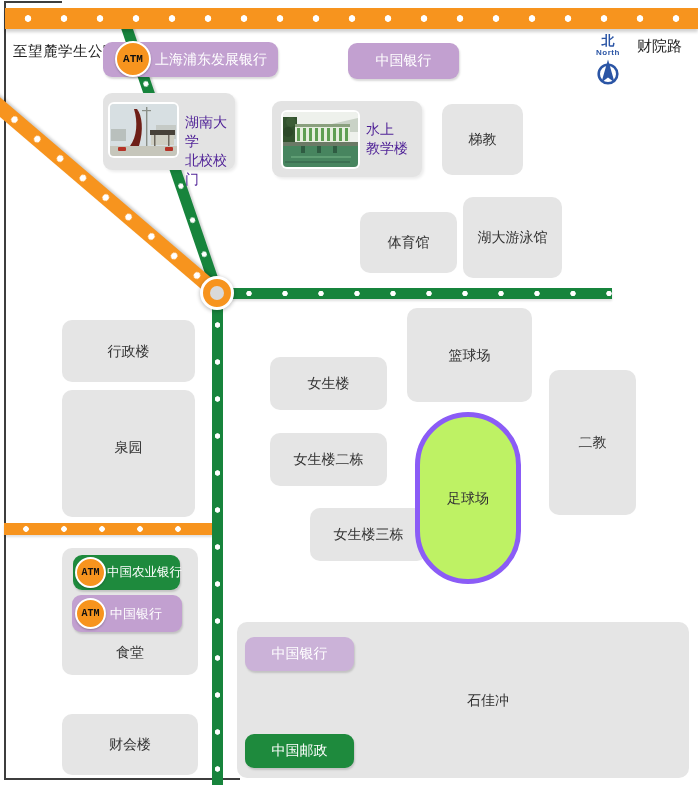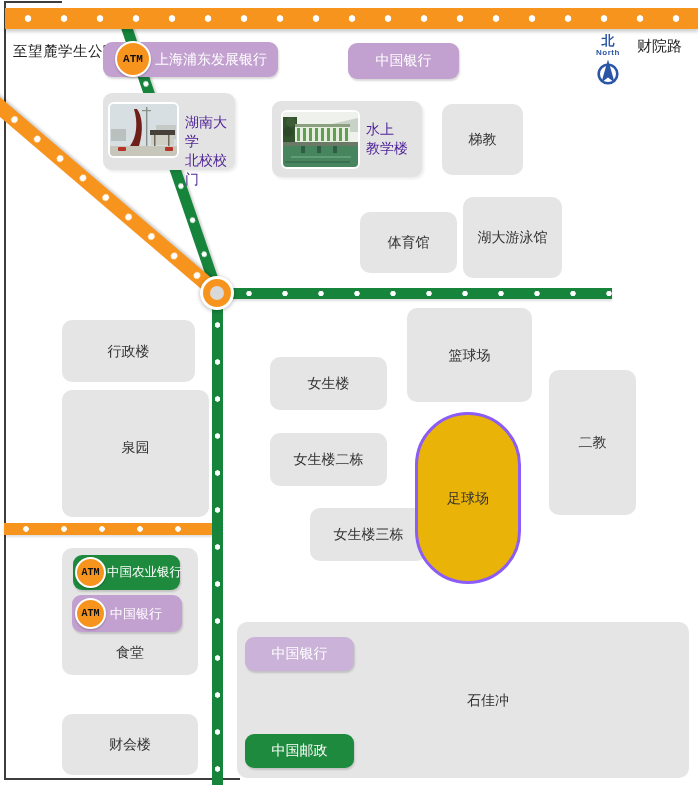--- a/index.html
+++ b/index.html
@@ -72,32 +72,32 @@
   .bld {
     position:absolute; background:#E5E5E5; border-radius:10px; z-index:5;
     display:flex; align-items:center; justify-content:center;
     font-size:14px; color:#333; white-space:pre-line; text-align:center; line-height:1.35;
   }
   #b-tijiao     { left:442px; top:104px; width:81px;  height:71px; }
   #b-gym        { left:360px; top:212px; width:97px;  height:61px; }
   #b-pool       { left:463px; top:197px; width:99px;  height:81px; }
   #b-library    { left:612px; top:252px; width:73px;  height:83px; }
   #b-admin      { left:62px;  top:320px; width:133px; height:62px; }
-  #b-quanyuan   { left:62px;  top:390px; width:147px; height:127px; align-items:flex-start; padding-top:0; }
+  #b-quanyuan   { left:62px;  top:390px; width:133px; height:127px; align-items:flex-start; padding-top:0; }
   #b-quanyuan span { margin-top:48px; }
   #b-girls1     { left:270px; top:357px; width:117px; height:53px; }
   #b-basketball { left:407px; top:308px; width:125px; height:94px; }
   #b-girls2     { left:270px; top:433px; width:117px; height:53px; }
   #b-girls3     { left:270px; top:508px; width:117px; height:53px;margin-left:40px; }
   #b-erjiao     { left:549px; top:370px; width:87px;  height:145px; }
   #b-caikuai    { left:62px;  top:714px; width:136px; height:61px; }
   #b-shijiachong{ left:237px; top:622px; width:452px; height:156px; padding-left:50px; box-sizing:border-box; }
   #b-football {
     left:415px; top:412px; width:106px; height:172px;
-    background:#eab308; border:3px solid #8b5cf6; border-radius:56px; box-sizing:border-box;
+    background:#bef264; border:5px solid #8b5cf6; border-radius:56px; box-sizing:border-box;
   }
   #b-canteen    { left:62px; top:548px; width:136px; height:127px; }
   .canteen-label { position:absolute; bottom:13px; left:0; width:100%; text-align:center; }
 
   
   .photo-box {
     position:absolute; background:#E3E3E3; border-radius:9px; z-index:5;
     box-shadow:2px 2px 3px rgba(0,0,0,0.08);
   }
   #b-gate  { left:103px; top:93px;  width:132px; height:77px; }

